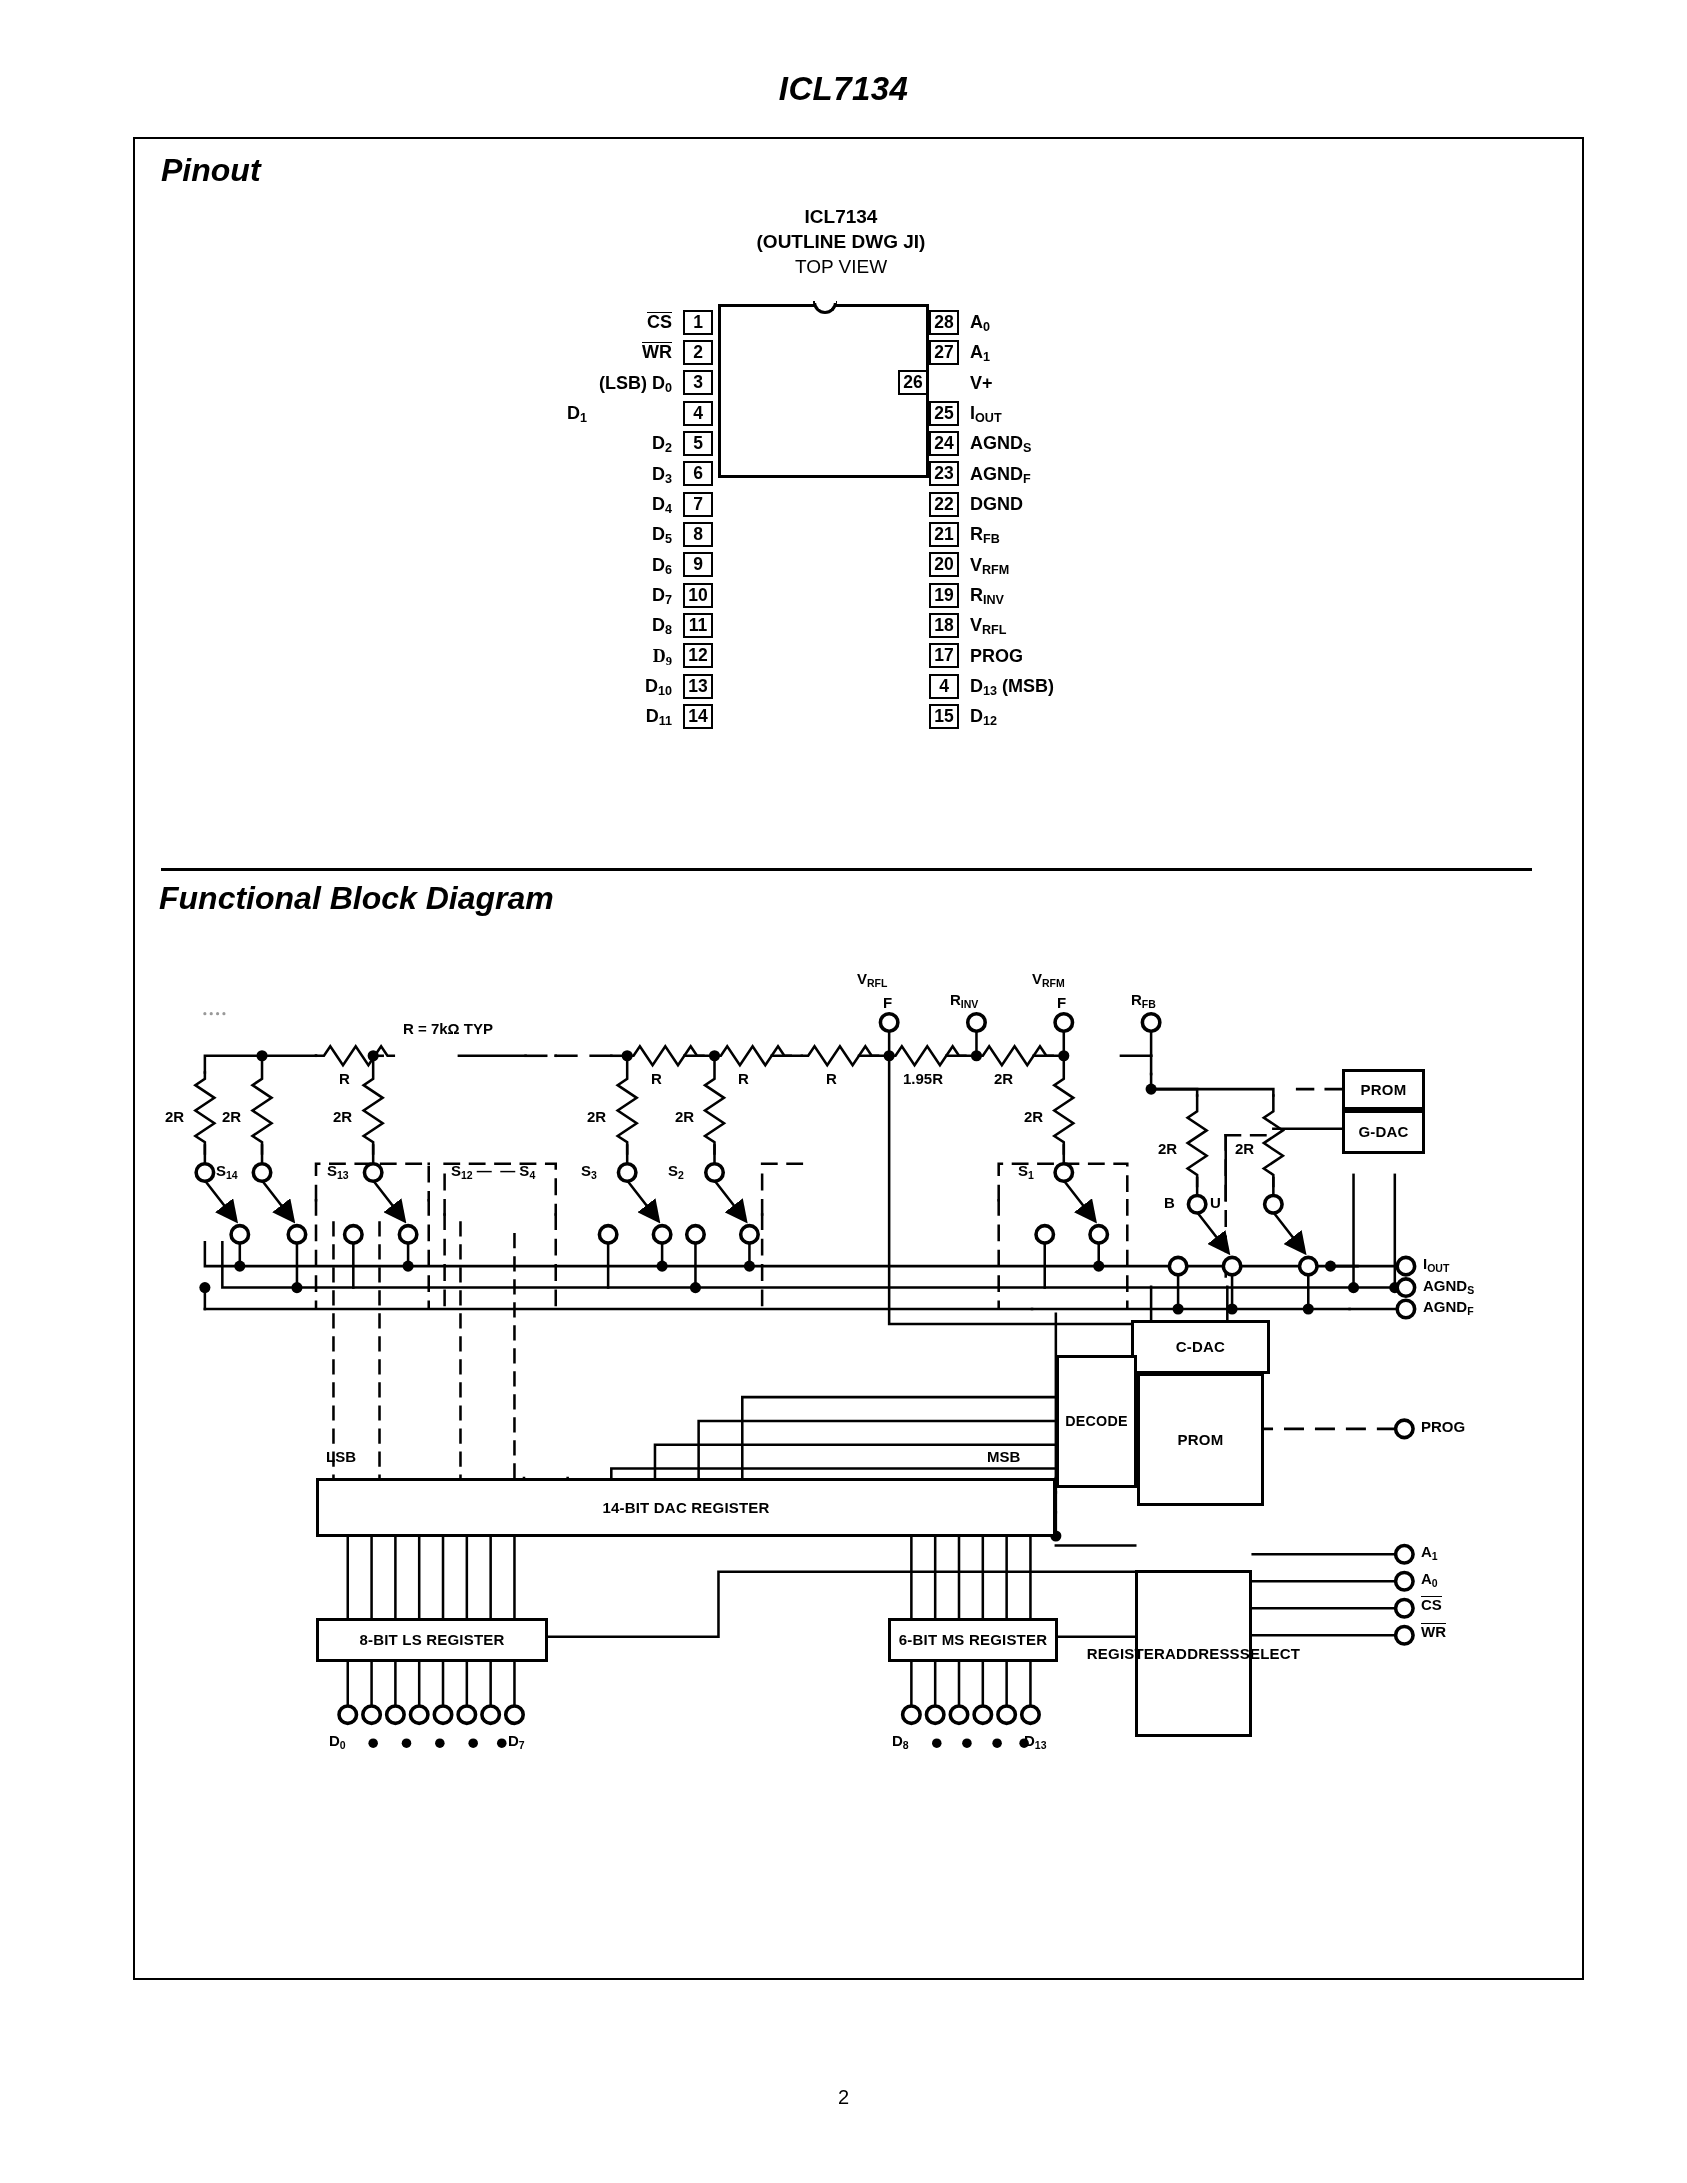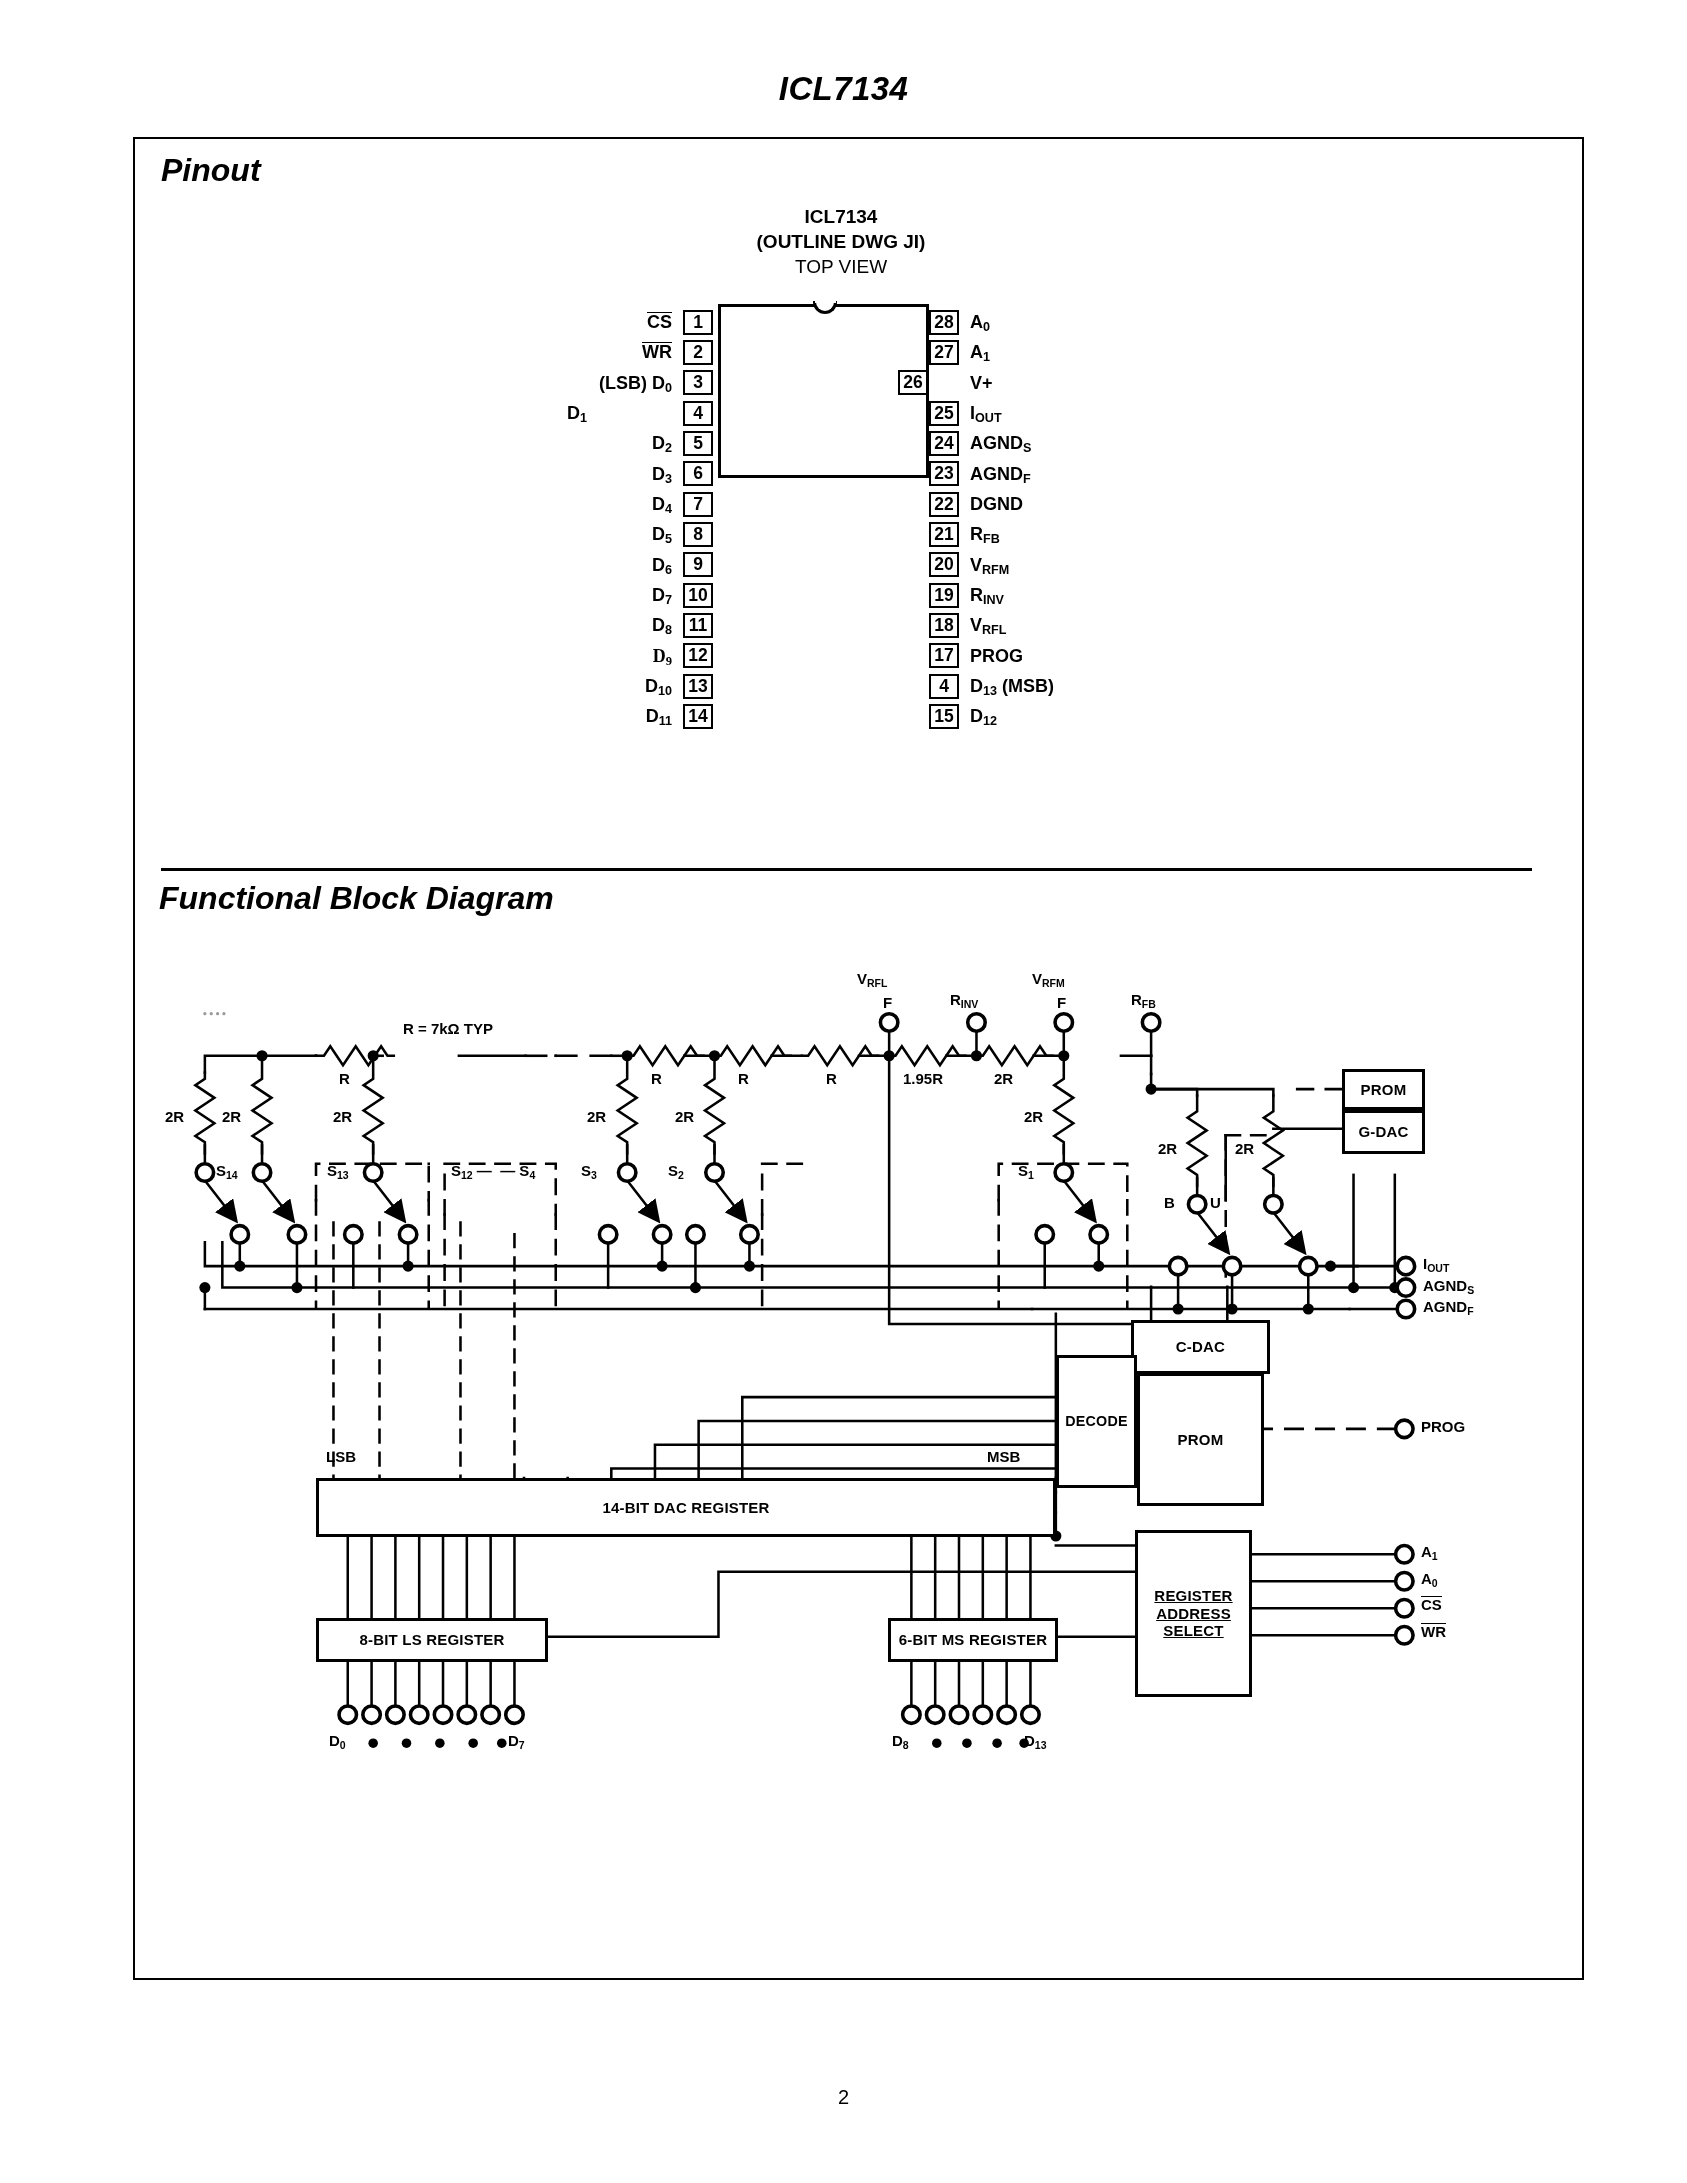--- a/index.html
+++ b/index.html
@@ -413,21 +413,21 @@
 </svg>
 
 <div class="bx" style="left:1342px;top:1069px;width:83px;height:41px;">PROM</div>
 <div class="bx" style="left:1342px;top:1110px;width:83px;height:44px;">G-DAC</div>
 <div class="bx" style="left:1131px;top:1320px;width:139px;height:54px;">C-DAC</div>
 <div class="bx" style="left:1056px;top:1355px;width:81px;height:133px;font-size:14.3px;">DECODE</div>
 <div class="bx" style="left:1137px;top:1373px;width:127px;height:133px;">PROM</div>
 <div class="bx" style="left:316px;top:1478px;width:740px;height:59px;justify-content:center;">14-BIT DAC REGISTER</div>
 <div class="bx" style="left:316px;top:1618px;width:232px;height:44px;">8-BIT LS REGISTER</div>
 <div class="bx" style="left:888px;top:1618px;width:170px;height:44px;">6-BIT MS REGISTER</div>
-<div class="bx" style="left:1135px;top:1530px;width:117px;height:167px;flex-direction:column;text-decoration:underline;">
+<div class="bx" style="left:1135px;top:1570px;width:117px;height:167px;flex-direction:row;">
   <span>REGISTER</span>
   <span>ADDRESS</span>
   <span>SELECT</span>
 </div>
 
 <div class="lbl" style="left:403px;top:1020px;">R = 7kΩ TYP</div>
 
 <div class="lbl" style="left:339px;top:1070px;">R</div>
 <div class="lbl" style="left:651px;top:1070px;">R</div>
 <div class="lbl" style="left:738px;top:1070px;">R</div>

